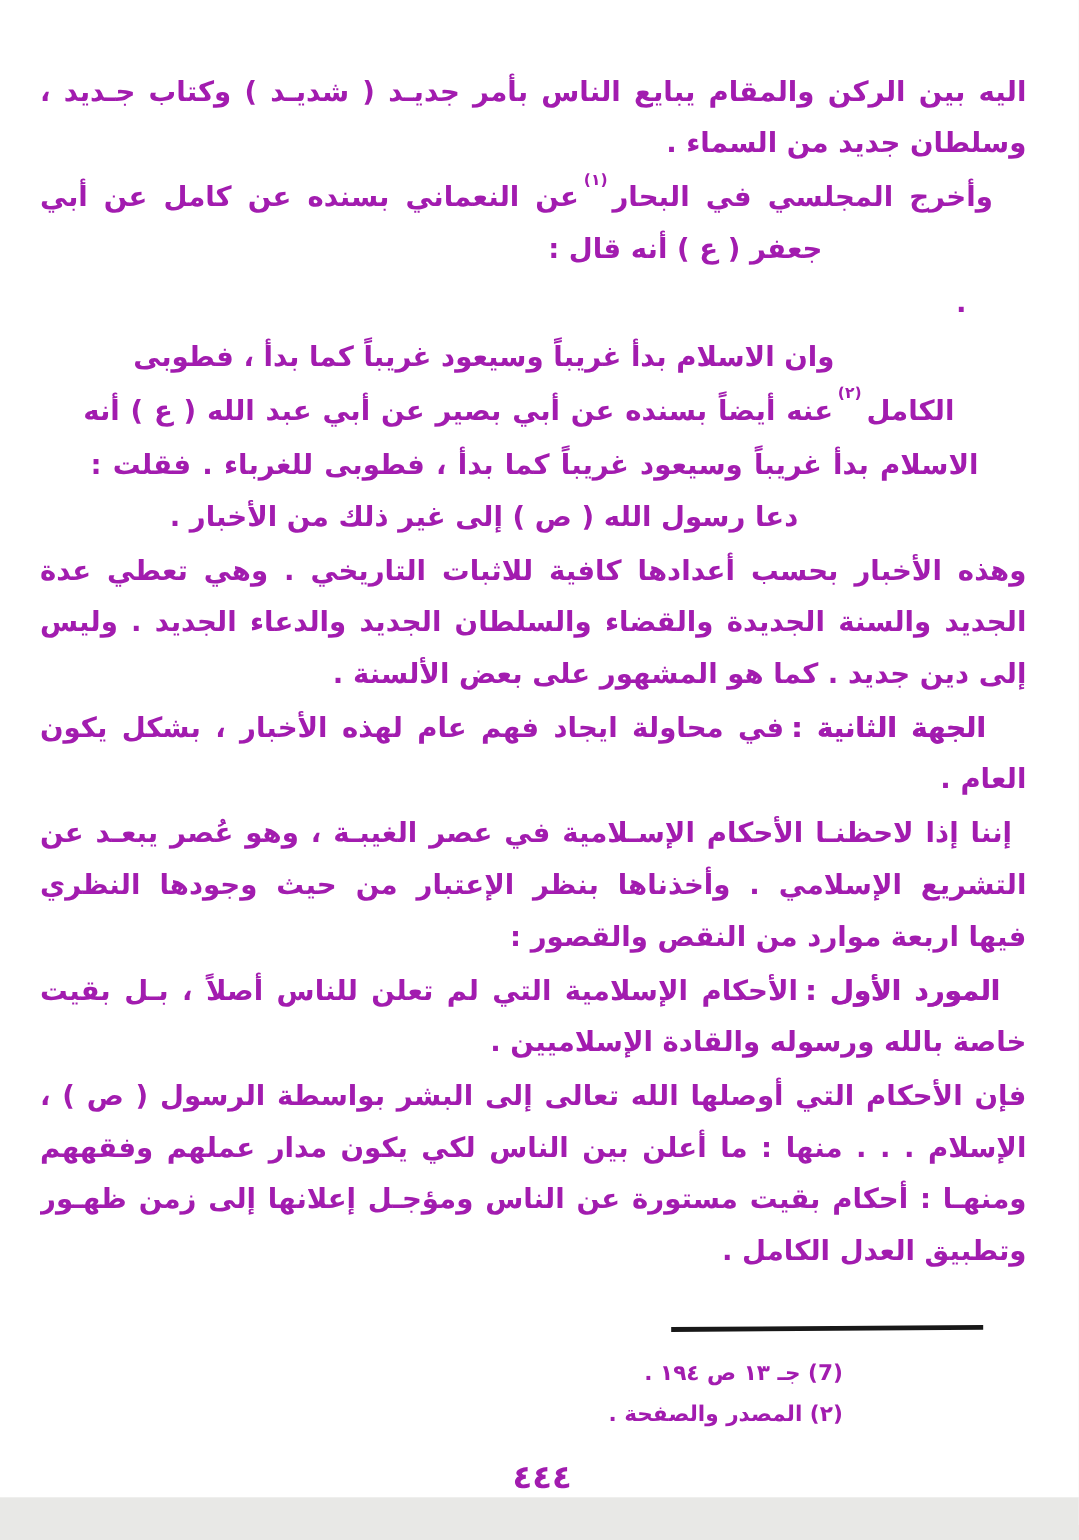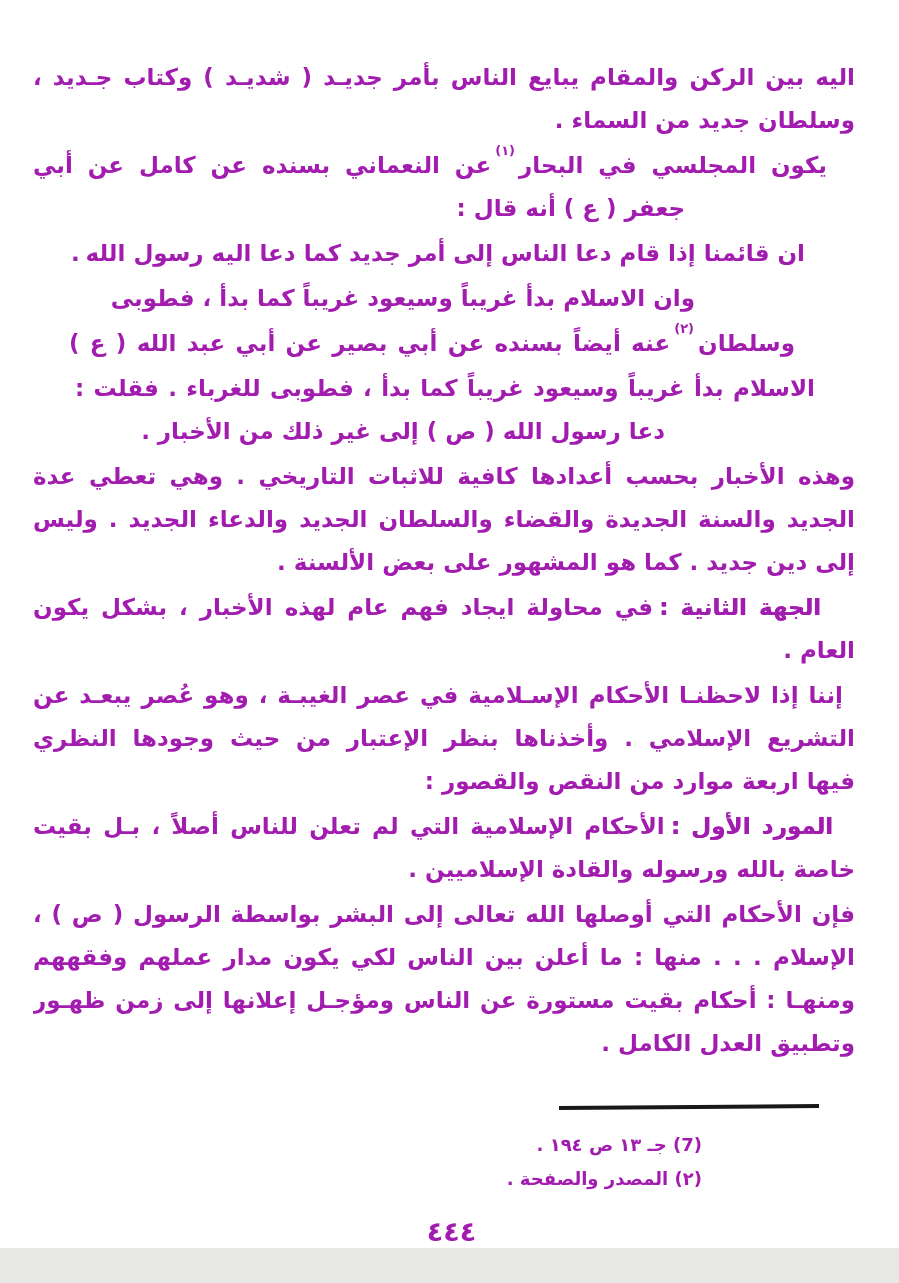--- a/index.html
+++ b/index.html
@@ -105,37 +105,36 @@
 <div class="page">
 
   <div class="page-body">
 
     <div class="para">
       <div class="ln st">اليه بين الركن والمقام يبايع الناس بأمر جديـد ( شديـد ) وكتاب جـديد ،</div>
       <div class="ln">وسلطان جديد من السماء .</div>
     </div>
 
     <div class="para">
-      <div class="ln st ind28"><span>يكون المجلسي في البحار</span><sup class="fnm">(١)</sup><span>عن النعماني بسنده عن كامل عن أبي</span></div>
+      <div class="ln st ind28"><span>وأخرج المجلسي في البحار</span><sup class="fnm">(١)</sup><span>عن النعماني بسنده عن كامل عن أبي</span></div>
       <div class="ln ind170">جعفر ( ع ) أنه قال :</div>
     </div>
 
     <div class="para">
       <div class="ln spread ind50 pl38">
-        <span>ان قائمنا إذا قام دعا الناس إلى أمر جديد كما دعا اليه رسول الله</span>
         <span>.</span>
       </div>
     </div>
 
     <div class="para">
       <div class="ln ind160">وان الاسلام بدأ غريباً وسيعود غريباً كما بدأ ، فطوبى للغرباء .</div>
     </div>
 
     <div class="para">
-      <div class="ln st ind60 pl36"><span>وسلطان</span><sup class="fnm">(٢)</sup><span>عنه أيضاً بسنده عن أبي بصير عن أبي عبد الله ( ع ) أنه قال :</span></div>
+      <div class="ln st ind60 pl36"><span>الكامل</span><sup class="fnm">(٢)</sup><span>عنه أيضاً بسنده عن أبي بصير عن أبي عبد الله ( ع ) أنه قال :</span></div>
     </div>
 
     <div class="para">
       <div class="ln st ind40 pl42">الاسلام بدأ غريباً وسيعود غريباً كما بدأ ، فطوبى للغرباء . فقلت :</div>
       <div class="ln ind190">دعا رسول الله ( ص ) إلى غير ذلك من الأخبار .</div>
     </div>
 
     <div class="para">
       <div class="ln st">وهذه الأخبار بحسب أعدادها كافية للاثبات التاريخي . وهي تعطي عدة عناوين : الأمر</div>
       <div class="ln st">الجديد والسنة الجديدة والقضاء والسلطان الجديد والدعاء الجديد . وليس فيها أنه يـدعو</div>

